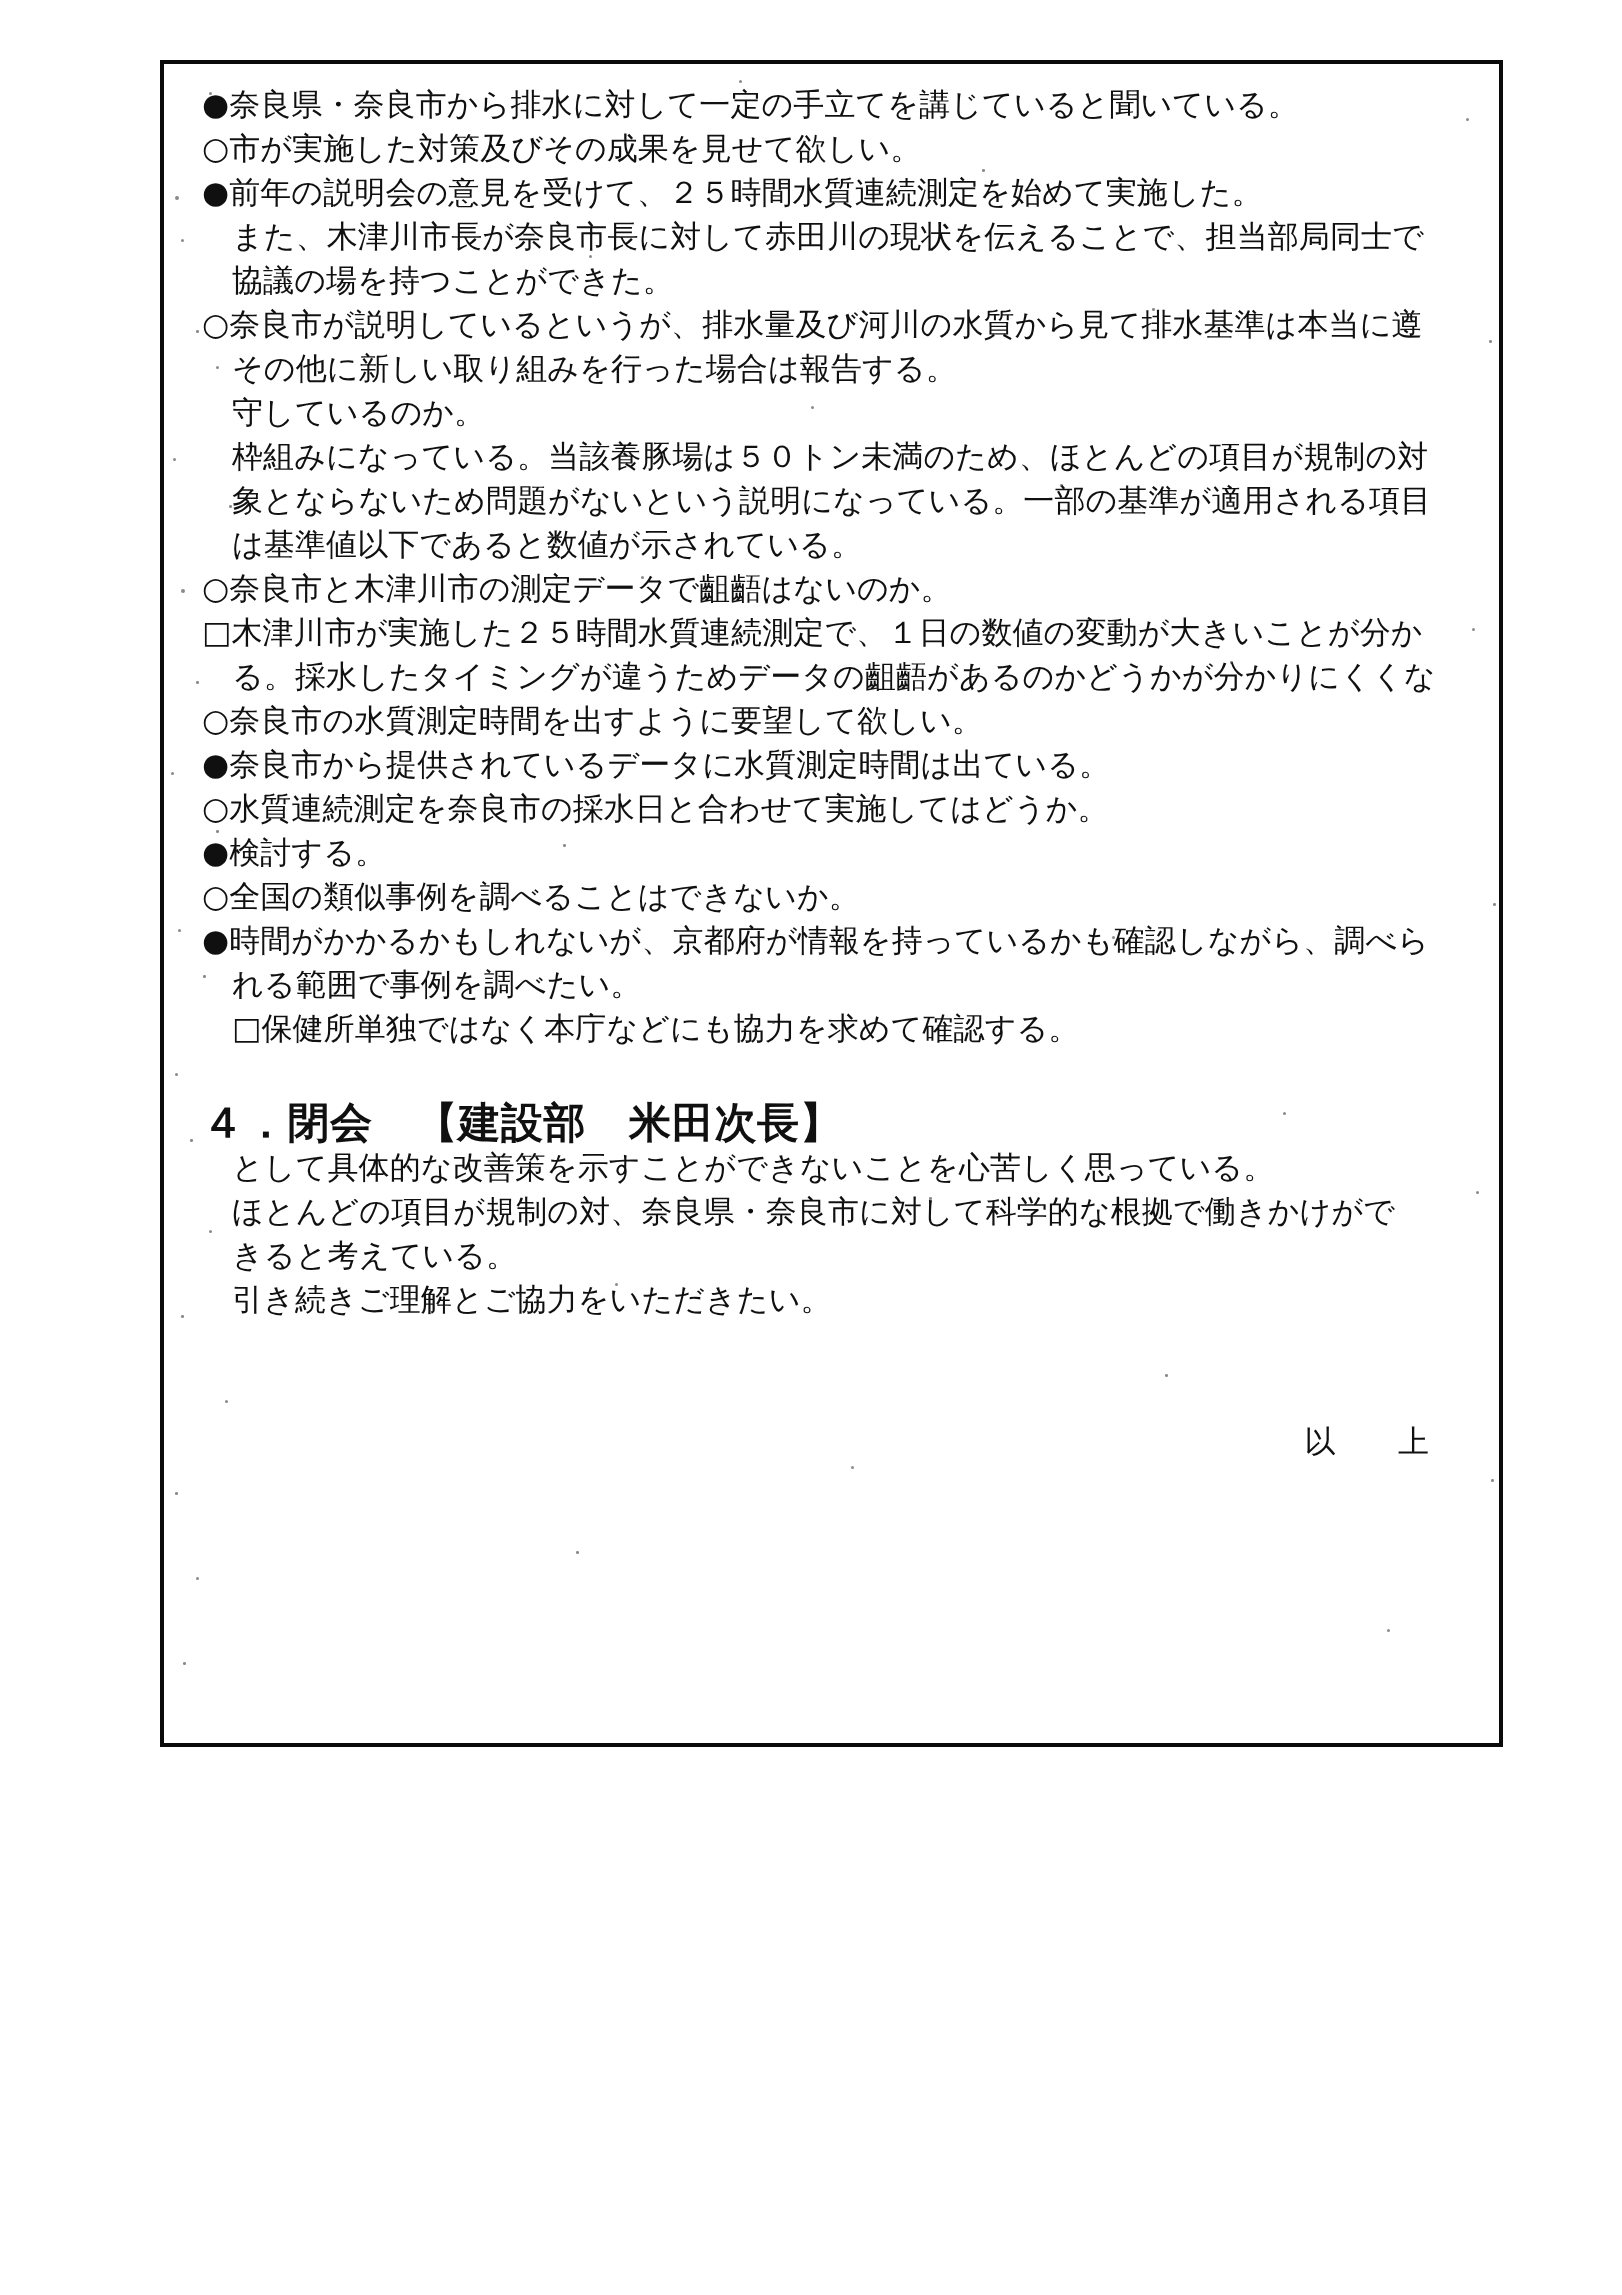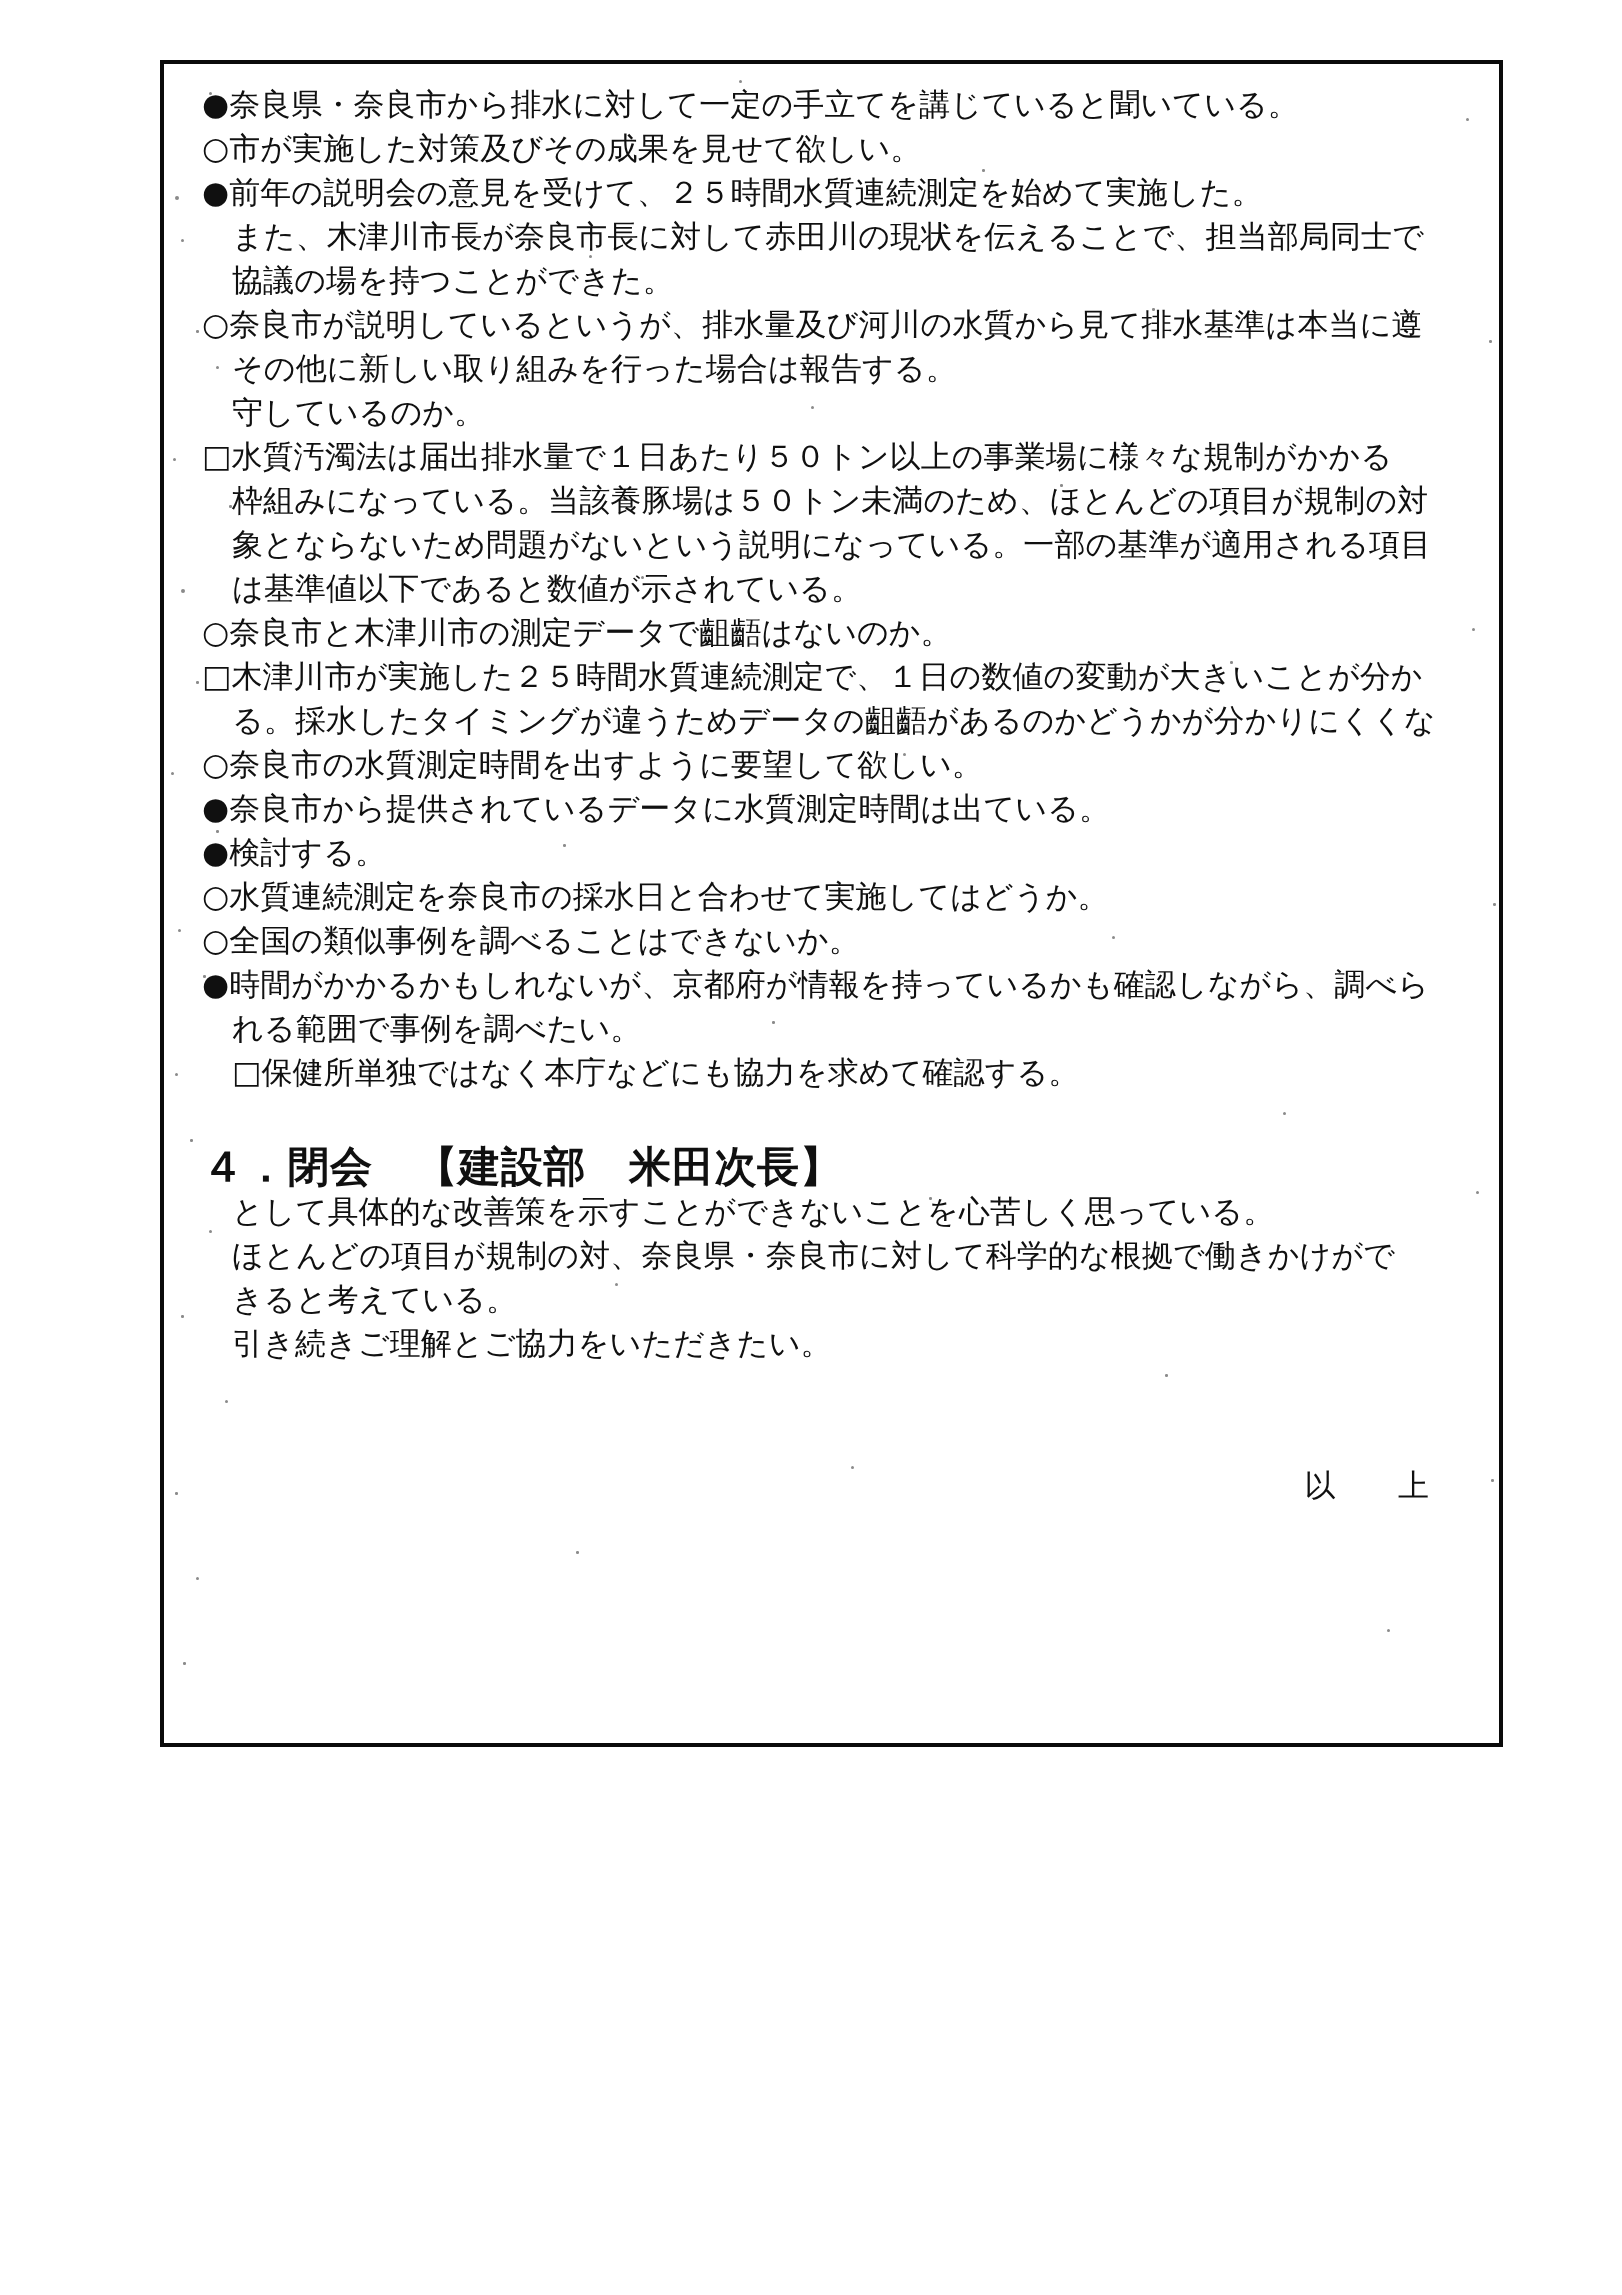--- a/index.html
+++ b/index.html
@@ -86,31 +86,30 @@
 
       <div>
         <div class="line">●奈良県・奈良市から排水に対して一定の手立てを講じていると聞いている。</div>
         <div class="line">○市が実施した対策及びその成果を見せて欲しい。</div>
         <div class="line">●前年の説明会の意見を受けて、２５時間水質連続測定を始めて実施した。</div>
         <div class="line indent-1">また、木津川市長が奈良市長に対して赤田川の現状を伝えることで、担当部局同士で</div>
         <div class="line indent-1">協議の場を持つことができた。</div>
         <div class="line">○奈良市が説明しているというが、排水量及び河川の水質から見て排水基準は本当に遵</div>
         <div class="line indent-1">その他に新しい取り組みを行った場合は報告する。</div>
         <div class="line indent-1">守しているのか。</div>
-        <div class="line">□水質汚濁法は届出排水量で１日あたり５０トン以上の事業場に様々な規制がかかる</div>
         <div class="line indent-1">枠組みになっている。当該養豚場は５０トン未満のため、ほとんどの項目が規制の対</div>
         <div class="line indent-1">象とならないため問題がないという説明になっている。一部の基準が適用される項目</div>
         <div class="line indent-1">は基準値以下であると数値が示されている。</div>
         <div class="line">○奈良市と木津川市の測定データで齟齬はないのか。</div>
         <div class="line">□木津川市が実施した２５時間水質連続測定で、１日の数値の変動が大きいことが分か</div>
         <div class="line indent-1">る。採水したタイミングが違うためデータの齟齬があるのかどうかが分かりにくくな</div>
         <div class="line">○奈良市の水質測定時間を出すように要望して欲しい。</div>
         <div class="line">●奈良市から提供されているデータに水質測定時間は出ている。</div>
+        <div class="line">○水質連続測定を奈良市の採水日と合わせて実施してはどうか。</div>
         <div class="line">●検討する。</div>
-        <div class="line">○水質連続測定を奈良市の採水日と合わせて実施してはどうか。</div>
         <div class="line">○全国の類似事例を調べることはできないか。</div>
         <div class="line">●時間がかかるかもしれないが、京都府が情報を持っているかも確認しながら、調べら</div>
         <div class="line indent-1">れる範囲で事例を調べたい。</div>
         <div class="line indent-1">□保健所単独ではなく本庁などにも協力を求めて確認する。</div>
       </div>
 
       <div class="block-gap-md"></div>
 
       <div>
         <div class="line heading">４．閉会　【建設部　米田次長】</div>

